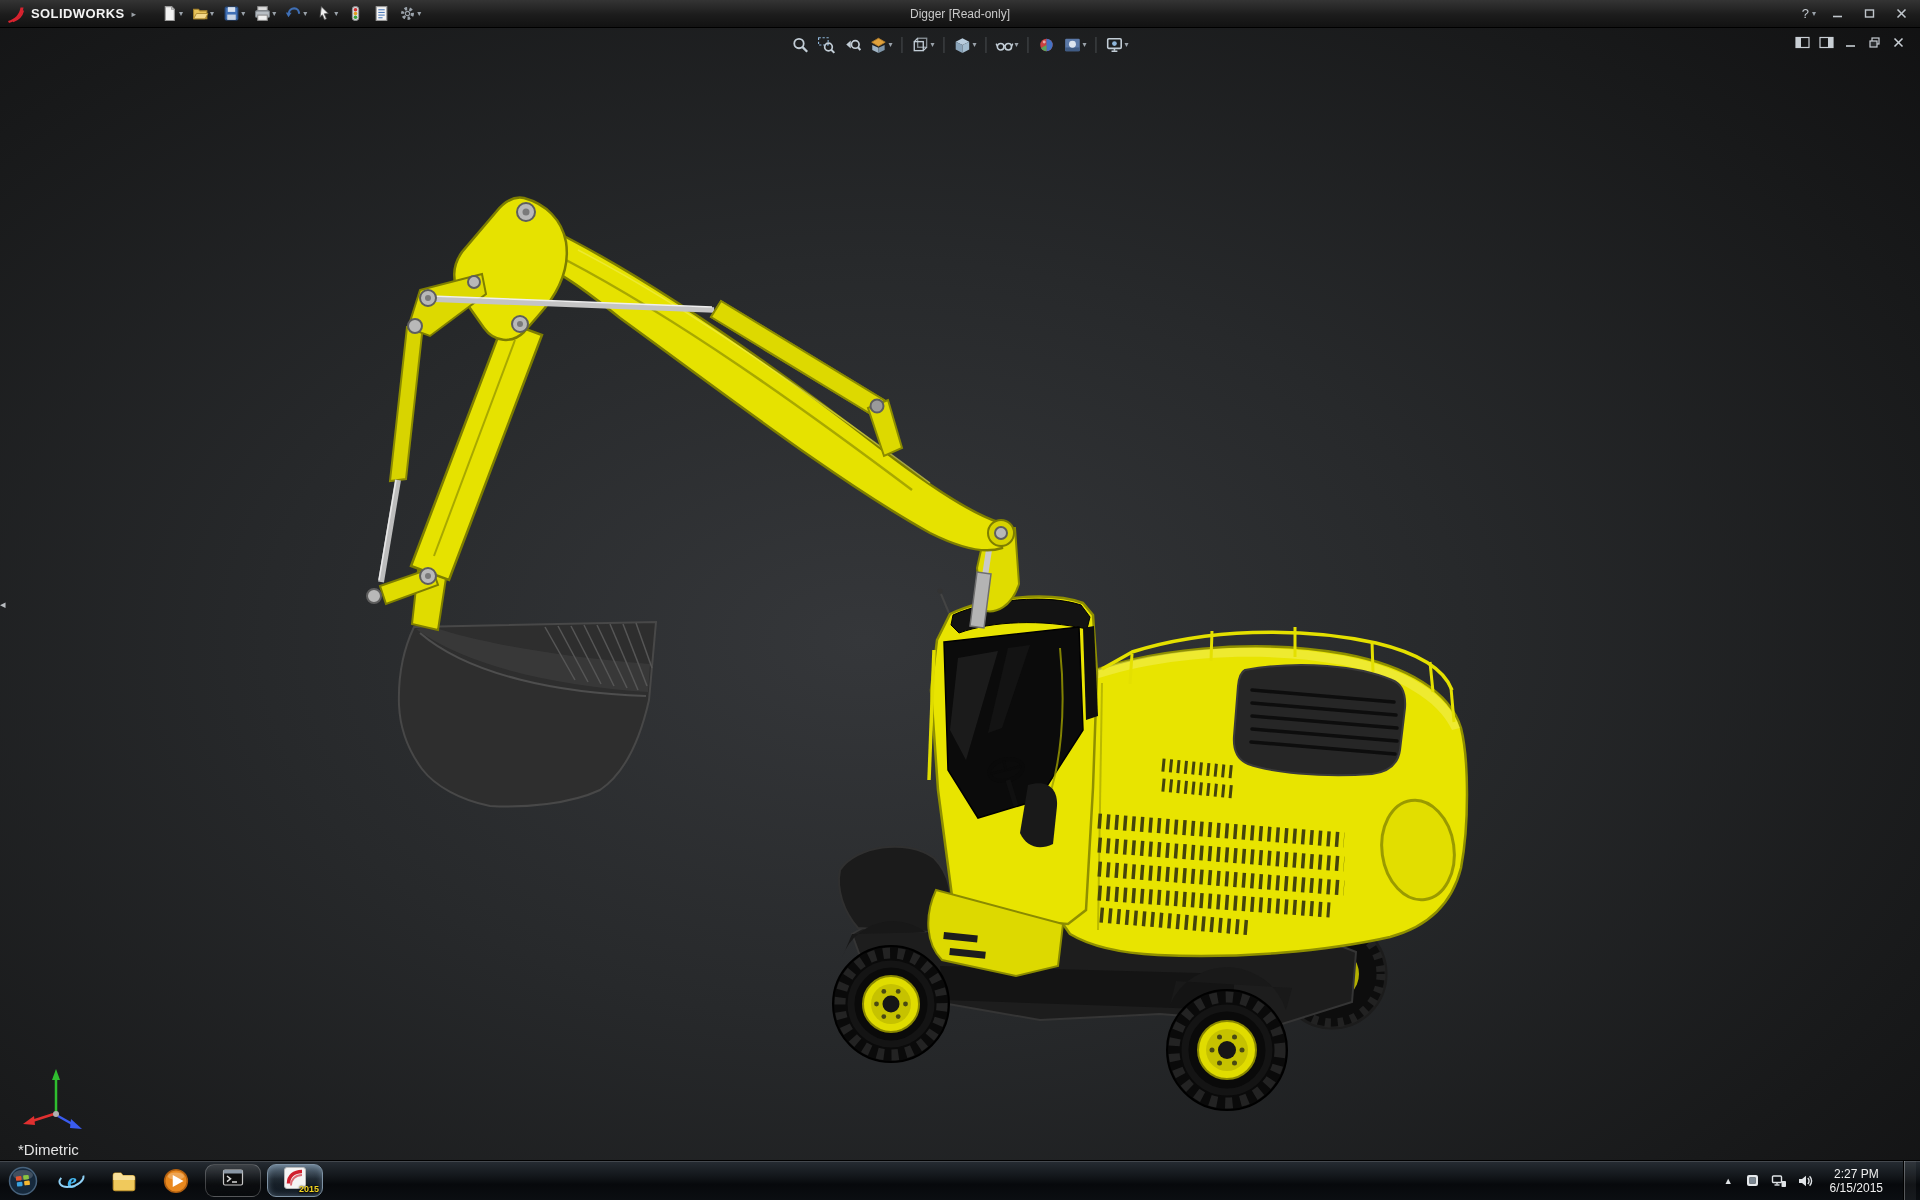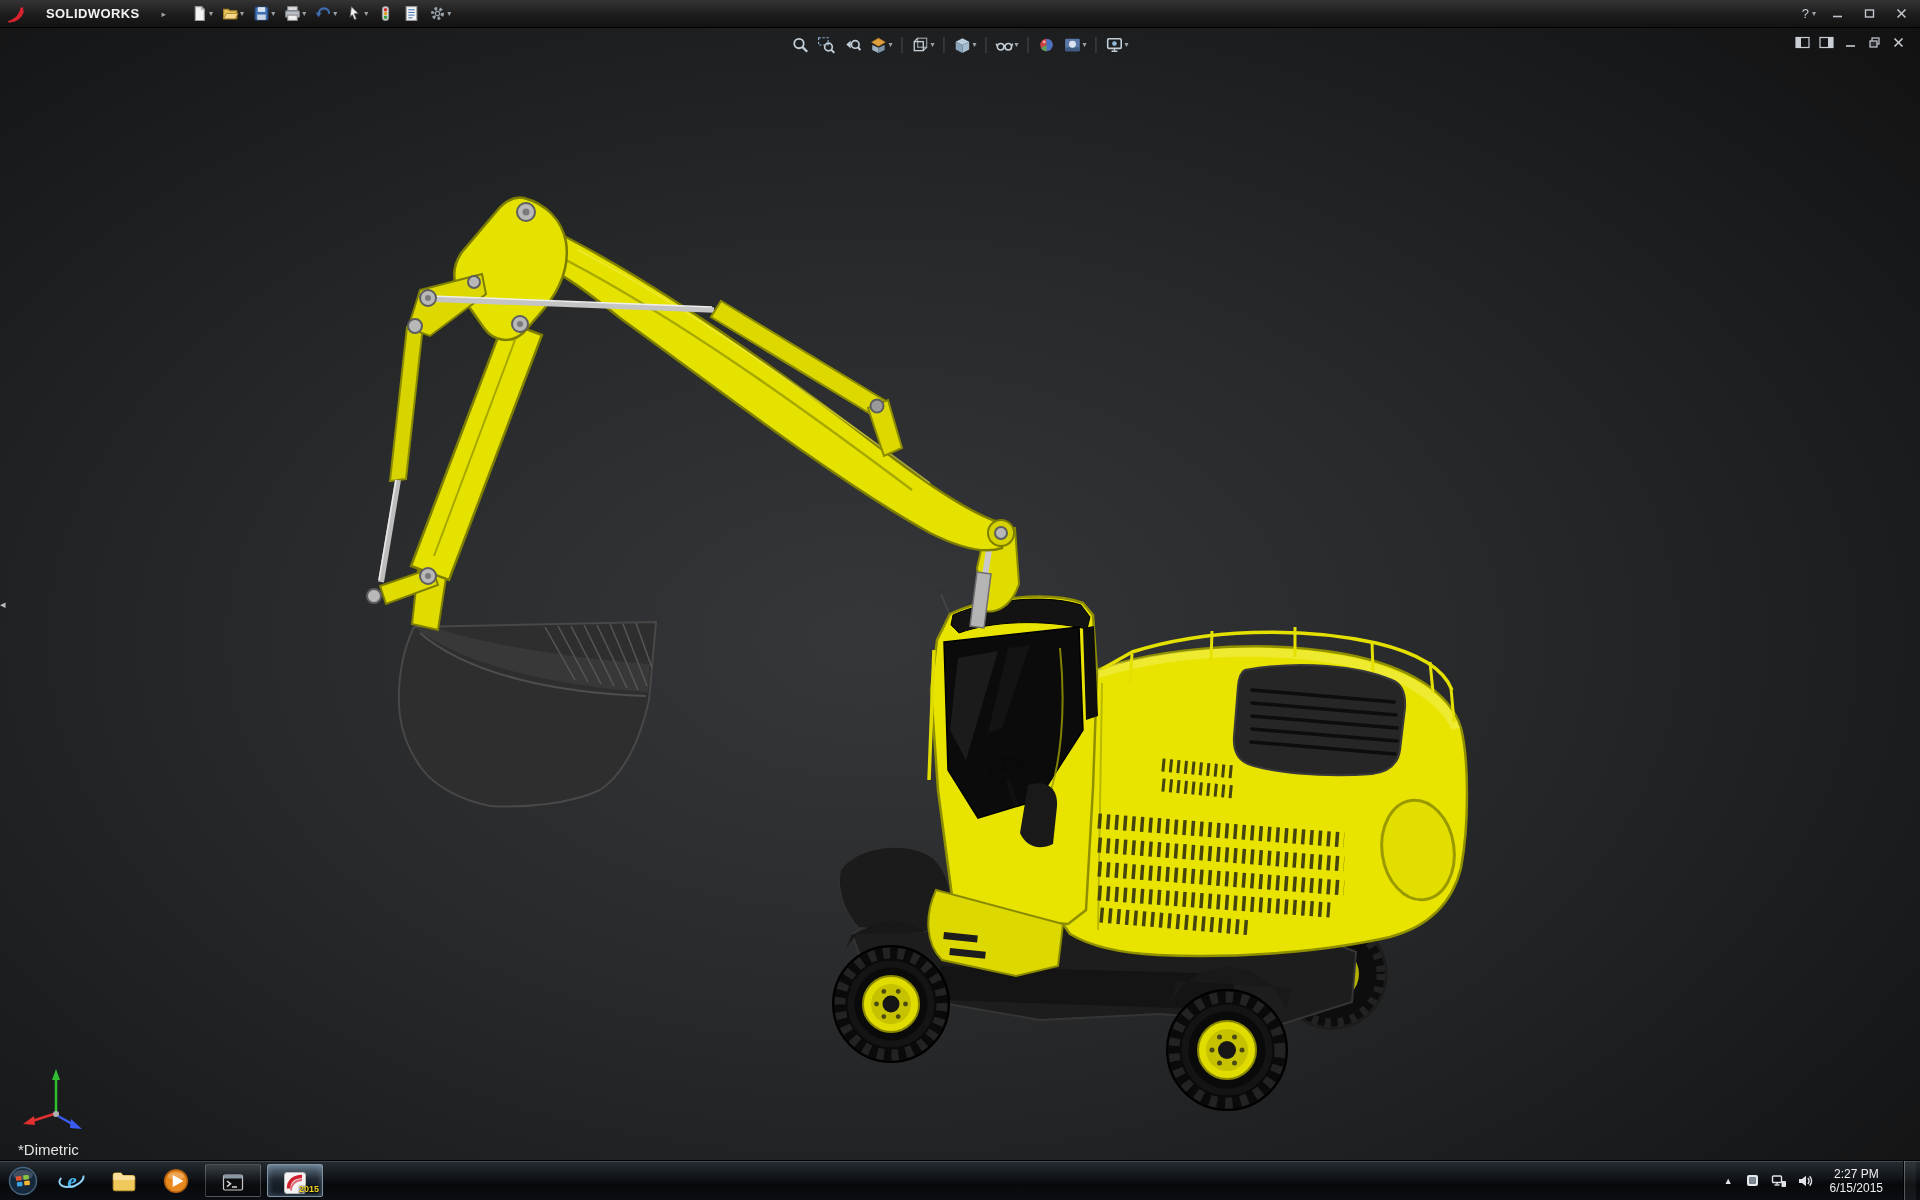--- a/index.html
+++ b/index.html
@@ -4,21 +4,21 @@
 <style>
   * { margin:0; padding:0; box-sizing:border-box; }
   html,body { width:1920px; height:1200px; overflow:hidden; background:#000;
               font-family:"Liberation Sans", sans-serif; }
   .app { position:relative; width:1920px; height:1200px; }
 
   
   .titlebar { position:absolute; top:0; left:0; right:0; height:28px;
     background:linear-gradient(#343434,#1c1c1c 55%,#121212);
     border-bottom:1px solid #000; display:flex; align-items:center; z-index:30; }
-  .logo { display:flex; align-items:center; gap:20px; padding:0 8px 0 6px; }
+  .logo { display:flex; align-items:center; gap:5px; padding:0 8px 0 6px; }
   .logo-text { color:#f2f2f2; font-weight:bold; font-size:13px; letter-spacing:.4px; }
   .logo-caret { color:#9aa0a6; font-size:9px; margin-left:2px; }
   .qat { display:flex; align-items:center; gap:3px; margin-left:14px; }
   .qat-btn { display:flex; align-items:center; gap:1px; padding:2px 3px; border-radius:2px; }
   .caret { color:#9aa2aa; font-size:8px; line-height:8px; }
   .win-title { position:absolute; left:0; right:0; text-align:center; color:#c9c9c9;
     font-size:12px; pointer-events:none; }
   .tb-right { margin-left:auto; display:flex; align-items:center; gap:10px; padding-right:8px; z-index:2; }
   .help-btn { color:#c2c8ce; font-size:13px; display:flex; gap:3px; align-items:center; }
   .cap-btn { width:22px; height:18px; display:flex; align-items:center; justify-content:center; }
@@ -44,44 +44,45 @@
   .triad { position:absolute; left:22px; bottom:26px; z-index:4; }
 
   
   .taskbar { position:absolute; left:0; right:0; bottom:0; height:40px;
     background:linear-gradient(#262c33,#13171b 38%,#07090c 60%,#0b0e12);
     border-top:1px solid #000; box-shadow:inset 0 1px 0 rgba(255,255,255,.14);
     display:flex; align-items:center; z-index:30; }
   .tb-left { display:flex; align-items:center; height:100%; }
   .start-orb { width:46px; height:100%; display:flex; align-items:center; justify-content:center; }
   .pinned { width:52px; height:100%; display:flex; align-items:center; justify-content:center; border-radius:3px; }
-  .task-btn { position:relative; width:56px; height:33px; margin:0 3px; border-radius:2px;
+  .task-btn { position:relative; width:56px; height:33px; margin:0 3px; border-radius:9px;
     border:1px solid rgba(255,255,255,.22);
     background:linear-gradient(rgba(255,255,255,.12),rgba(255,255,255,.03) 45%,rgba(0,0,0,.25));
-    display:flex; align-items:flex-end; justify-content:center; }
+    display:flex; align-items:flex-start; justify-content:center; }
   .task-btn.active { border-color:#7f93a5;
     background:linear-gradient(rgba(170,205,235,.45),rgba(110,150,185,.18) 45%,rgba(30,50,70,.35));
     box-shadow:inset 0 0 6px rgba(190,220,250,.35); }
   .task-badge { position:absolute; right:3px; bottom:2px; font-size:9px; font-weight:bold;
     color:#f2d422; text-shadow:0 1px 2px #000, 0 0 2px #000; }
   .tb-spacer { flex:1; }
   .tray { display:flex; align-items:center; gap:8px; padding-right:4px; height:100%; }
   .tray-chevron { color:#dfe3e6; font-size:9px; padding:0 3px; }
   .tray-icon { display:flex; align-items:center; justify-content:center; width:18px; height:18px; }
   .clock { text-align:center; color:#f0f0f0; font-size:12px; line-height:14px; padding:0 8px; }
   .show-desktop { width:13px; height:100%; margin-left:4px;
     border-left:1px solid #000; box-shadow:inset 1px 0 0 rgba(255,255,255,.28);
     background:rgba(255,255,255,.05); }
 </style>
 </head>
 <body>
 
 <div class="app">
 
   <div class="titlebar">
+    <div class="win-title">Digger [Read-only]</div>
 
     <div class="logo">
       <svg width="20" height="20" viewBox="0 0 20 20">
         <path d="M2,17 C9,15 13.5,10.5 14.5,3.5 L17.5,3.5 C16.5,12 11,16.5 3,19 Z" fill="#d8232f"></path>
         <path d="M7,17.5 C12.5,15.5 16,12 17.3,6.5" stroke="#d8232f" stroke-width="1.6" fill="none"></path>
       </svg>
       <span class="logo-text">SOLIDWORKS</span>
       <span class="logo-caret">▸</span>
     </div>
 

